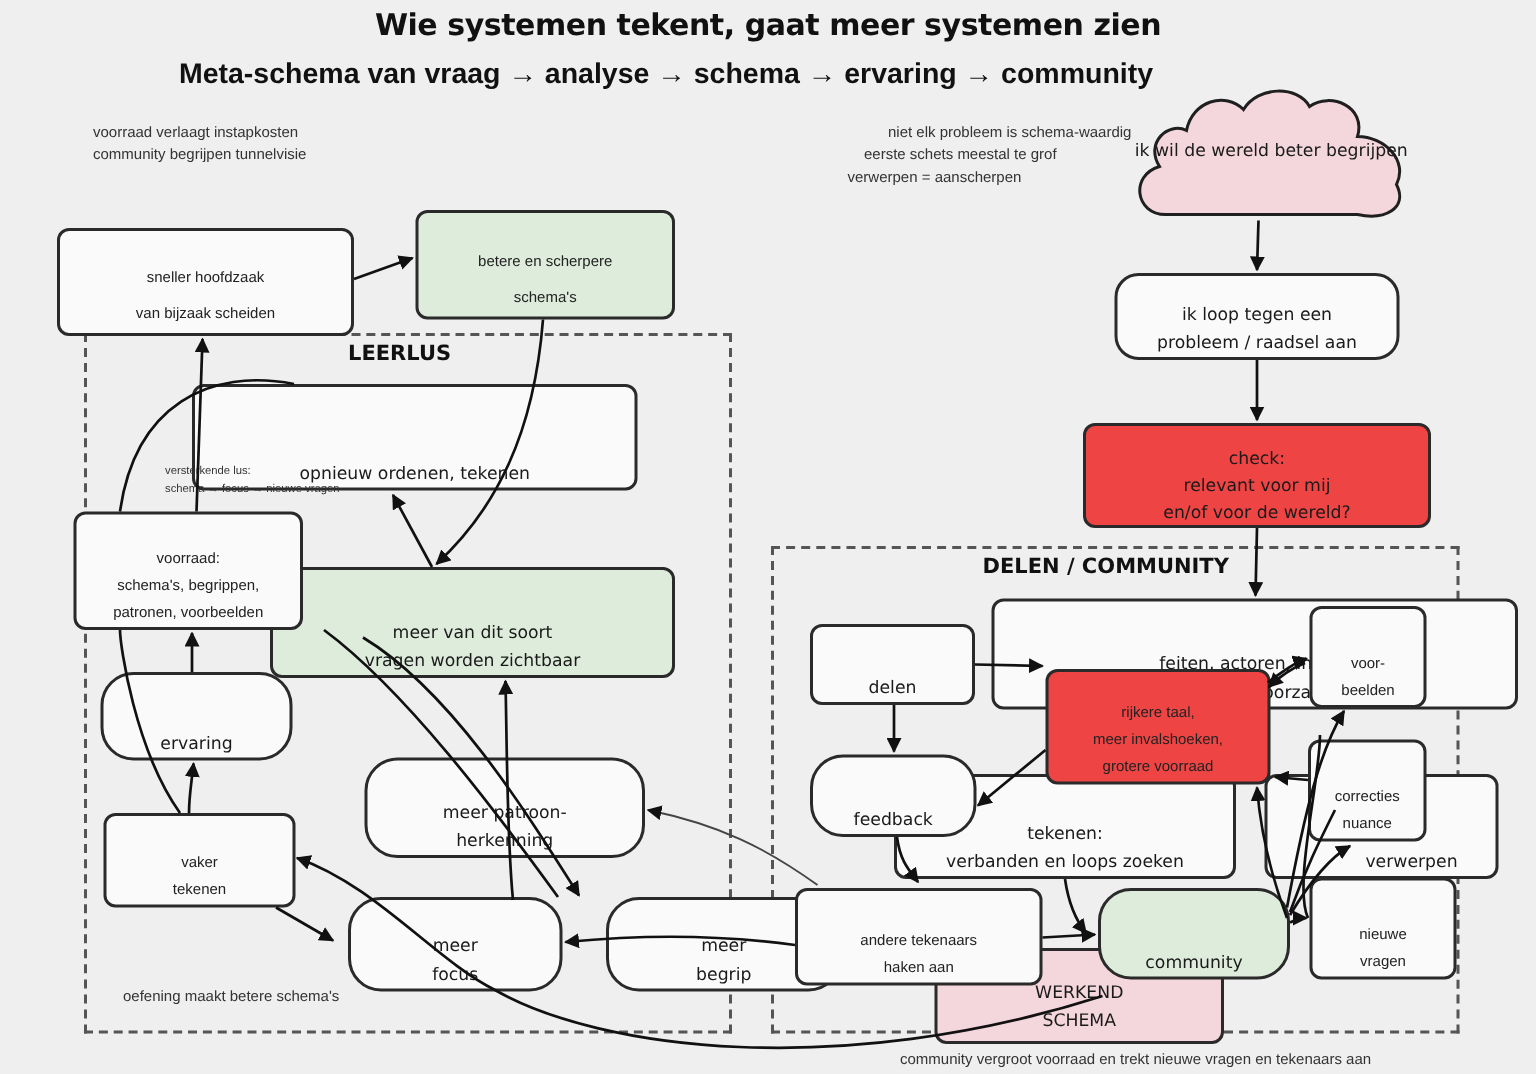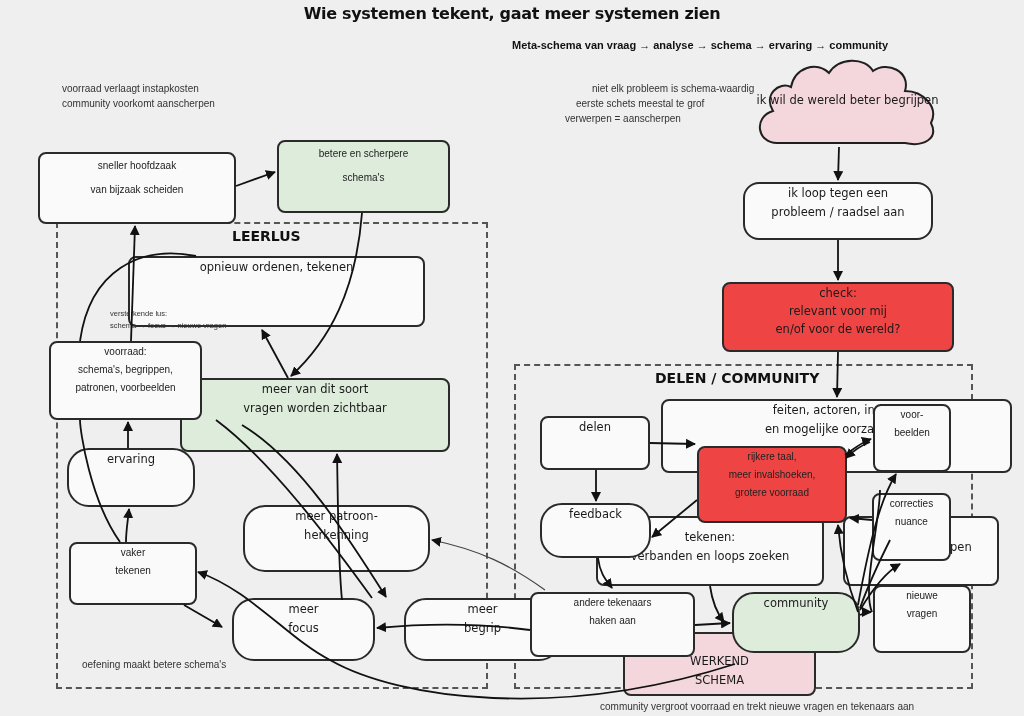--- a/index.html
+++ b/index.html
@@ -1,44 +1,44 @@
 <!DOCTYPE html>
 <html><head>
 <meta charset="utf-8">
 <style>
   html, body { margin:0; padding:0; }
   body { width:1024px; height:716px; background:#efefef; position:relative; overflow:hidden;
          font-family:"Liberation Sans", sans-serif; color:#1a1a1a; }
   .title { position:absolute; left:0; width:1024px; top:4px; text-align:center;
-           font-family:"DejaVu Sans", sans-serif; font-weight:bold; font-size:16px; letter-spacing:-0.3px; color:#111; }
-  .subtitle { position:absolute; left:0; width:888px; top:39px; text-align:right; font-weight:bold; font-size:11px; color:#111; }
+           font-family:"DejaVu Sans", sans-serif; font-weight:bold; font-size:20px; letter-spacing:-0.3px; color:#111; }
+  .subtitle { position:absolute; left:0; width:888px; top:39px; text-align:center; font-weight:bold; font-size:19px; color:#111; }
   .note { position:absolute; font-size:10px; color:#333; white-space:nowrap; }
   .group { position:absolute; border:2px dashed #555; }
   .group-label { position:absolute; font-family:"DejaVu Sans", sans-serif; font-weight:bold; font-size:14px; color:#111; white-space:nowrap; }
   .node { position:absolute; box-sizing:border-box; border:2px solid #2a2a2a; background:#fafafa;
-          border-radius:8px; display:flex; align-items:flex-start; justify-content:center; text-align:center; }
+          border-radius:8px; display:flex; align-items:flex-end; justify-content:center; text-align:center; }
   .node span { display:block; }
   .t-small { font-size:10px; line-height:24px; color:#222; }
   .t-bold { font-family:"DejaVu Sans", sans-serif; font-weight:normal; font-size:11.5px; line-height:19px; color:#1a1a1a; }
   .pill { border-radius:22px; }
   .green { background:#deeddb; }
   .yellow { background:#ef4444; }
   .pink { background:#f4d6dd; }
   svg.edges { position:absolute; left:0; top:0; }
   .cloud-wrap { position:absolute; left:755px; top:57px; width:185px; height:90px; }
   .cloud-text { position:absolute; left:0; top:34px; width:185px; text-align:center; }
 </style>
 </head>
 <body>
 
 <div class="title">Wie systemen tekent, gaat meer systemen zien</div>
 <div class="subtitle">Meta-schema van vraag → analyse → schema → ervaring → community</div>
 
 <div class="note" style="left:62px;top:83px;">voorraad verlaagt instapkosten</div>
-<div class="note" style="left:62px;top:98px;">community voorkomt aanscherpen</div>
+<div class="note" style="left:62px;top:98px;">community begrijpen tunnelvisie</div>
 <div class="note" style="left:592px;top:83px;">niet elk probleem is schema-waardig</div>
 <div class="note" style="left:576px;top:98px;">eerste schets meestal te grof</div>
 <div class="note" style="left:565px;top:113px;">verwerpen = aanscherpen</div>
 
 <div class="group" style="left:56px;top:222px;width:428px;height:463px;"></div>
 <div class="group-label" style="left:232px;top:228px;">LEERLUS</div>
 <div class="group" style="left:514px;top:364px;width:455px;height:321px;"></div>
 <div class="group-label" style="left:655px;top:370px;">DELEN / COMMUNITY</div>
 
 <div class="node t-small" style="left:38px;top:152px;width:198px;height:72px;">

